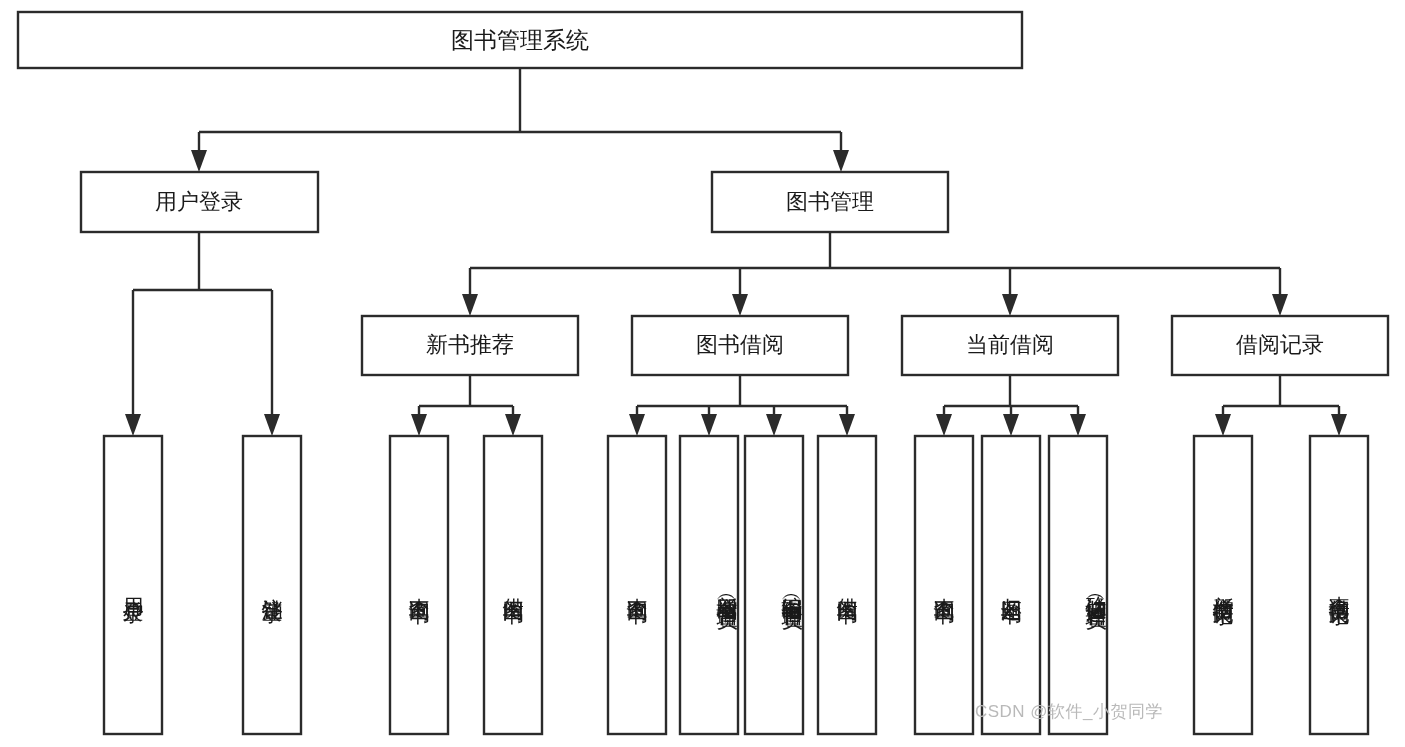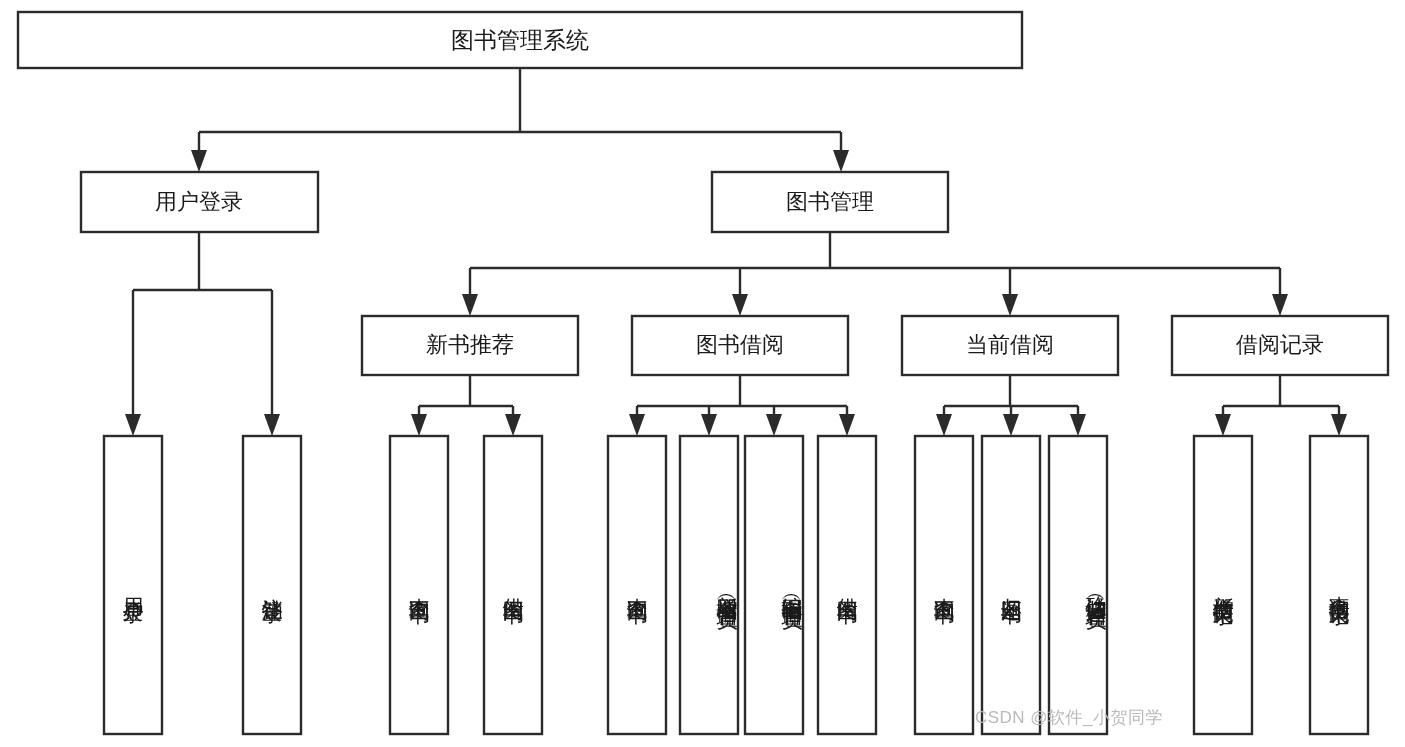--- a/index.html
+++ b/index.html
@@ -66,21 +66,21 @@
     align-items: center;
     justify-content: center;
     text-align: center;
     white-space: nowrap;
     user-select: none;
     pointer-events: none;
   }
   .watermark {
     position: absolute;
     right: 8px;
-    bottom: 18px;
+    bottom: 24px;
     font-family: "Liberation Sans", "DejaVu Sans", sans-serif;
     font-size: 17px;
     color: #b9b9b9;
     letter-spacing: 0.5px;
     user-select: none;
   }
 </style>
 </head>
 <body>
 

